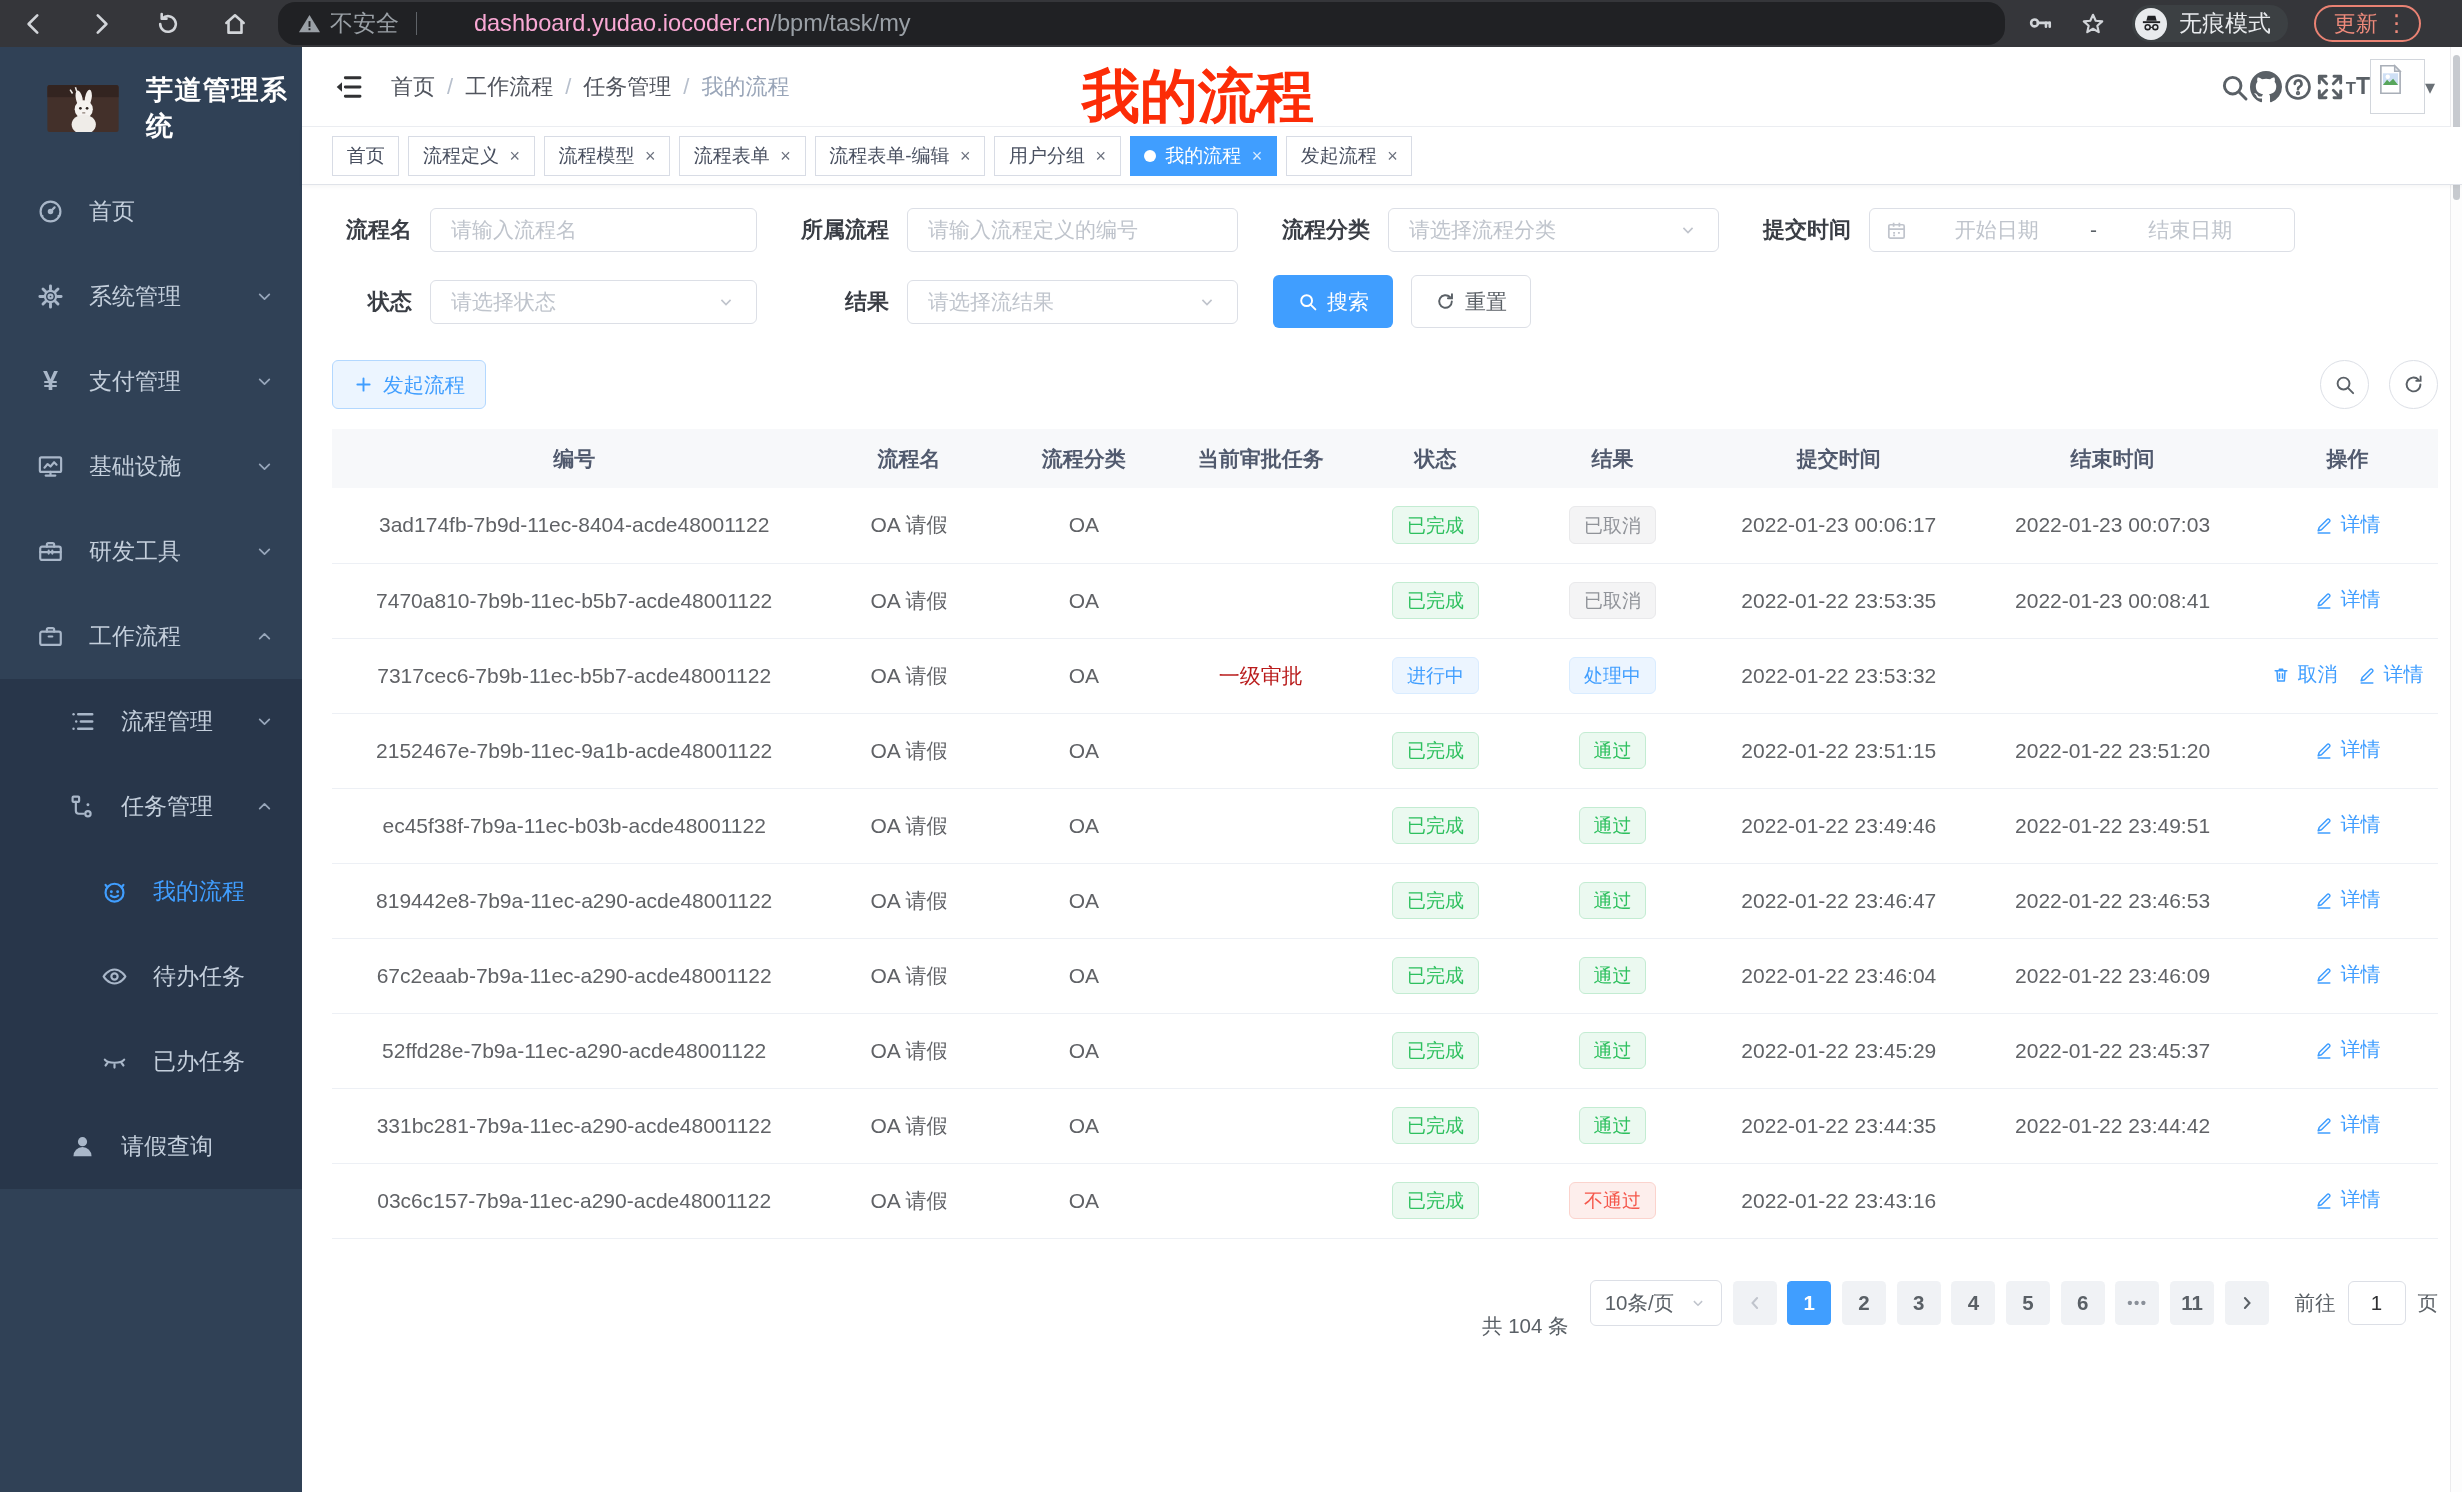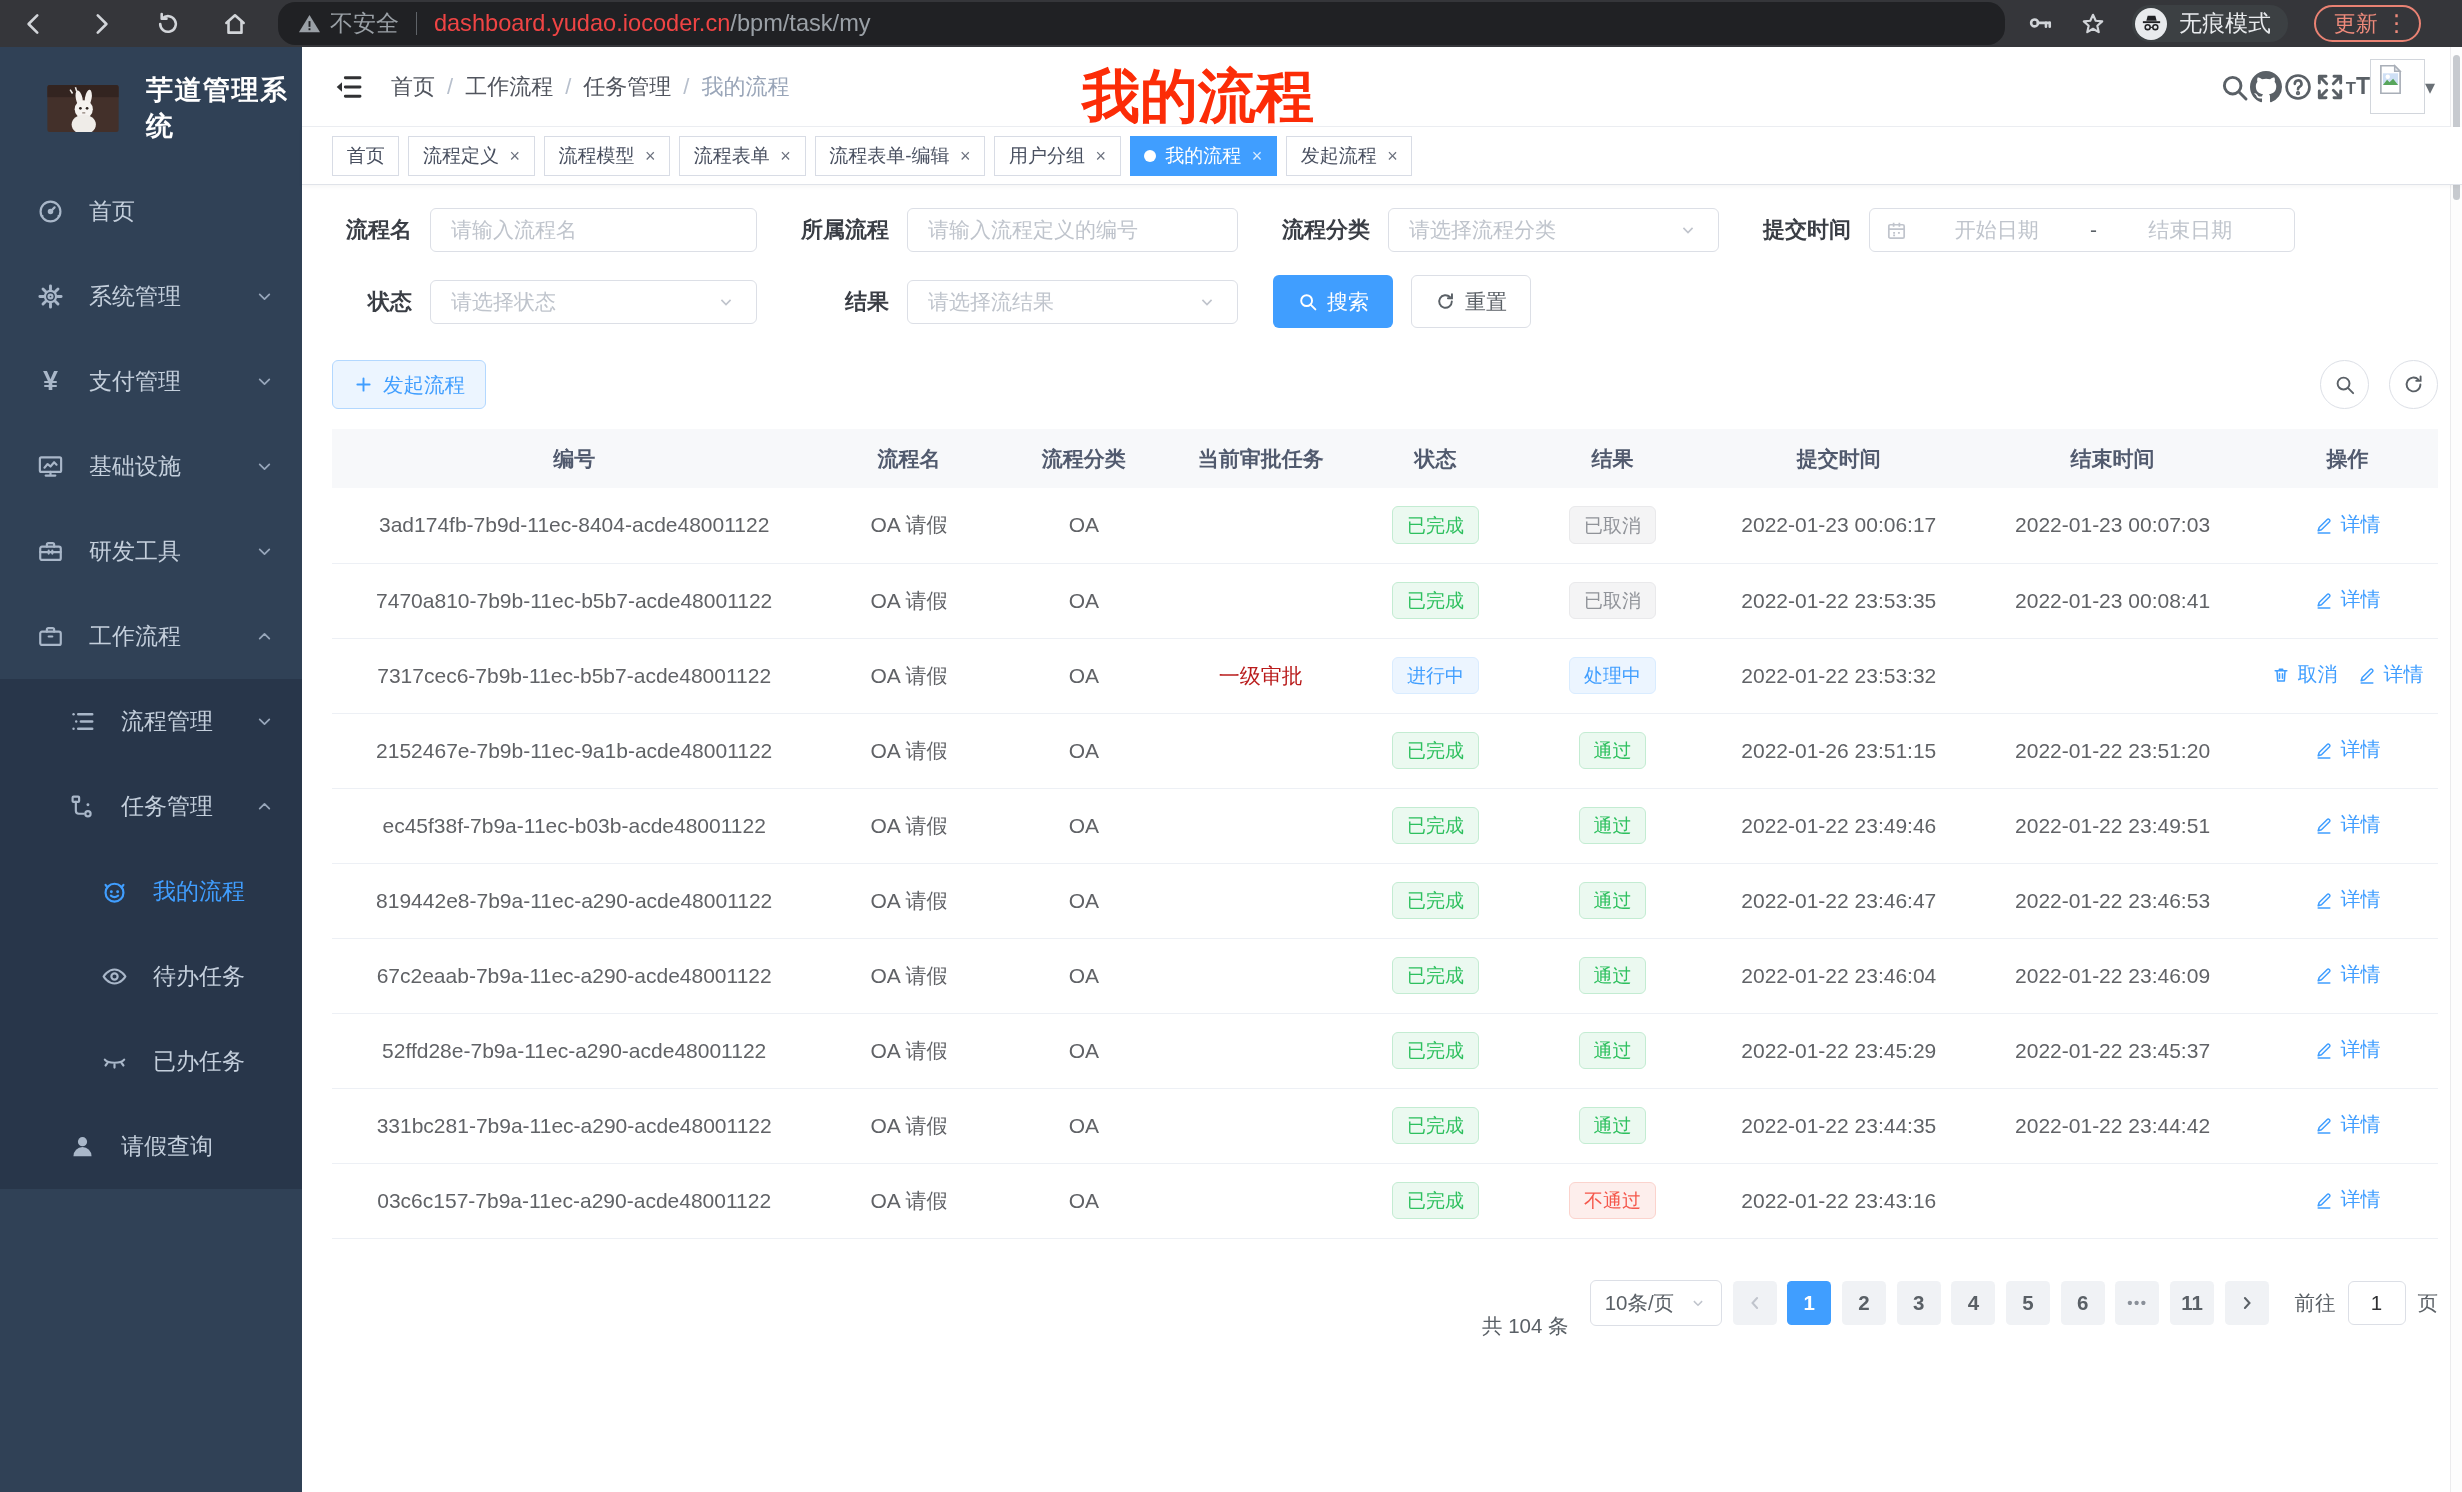--- a/index.html
+++ b/index.html
@@ -9,21 +9,21 @@
 
   
   .browser-bar { height:47px; background:#35363a; display:flex; align-items:center; color:#dee1e6; padding:0 12px 0 20px; }
   .bnav { display:flex; align-items:center; gap:40px; margin-right:30px; }
   .bicon { width:27px; height:27px; display:flex; align-items:center; justify-content:center; color:#d2d5d9; }
   .bicon svg { width:26px; height:26px; }
   .url-pill { flex:0 0 auto; width:1727px; height:43px; background:#202124; border-radius:17.5px; display:flex; align-items:center; padding:0 20px; }
   .url-warn { color:#9aa0a6; display:flex; align-items:center; gap:9px; font-size:23px; }
   .url-warn svg { width:23px; height:23px; }
   .url-div { width:1.5px; height:23px; background:#5f6368; margin:0 16.7px; }
-  .url-host { color:#ef4444; font-size:23.6px; }
+  .url-host { color:#f9a8d4; font-size:23.6px;margin-left:40px; }
   .url-path { color:#9aa0a6; font-size:23.6px; }
   .bright { display:flex; align-items:center; margin-left:21px; gap:26px; }
   .incog { height:37px; background:#3c4043; border-radius:18px; display:flex; align-items:center; gap:12px; padding:3px 16.7px 3px 3px; }
   .incog-circle { width:32px; height:32px; border-radius:50%; background:#e8eaed; color:#202124; display:flex; align-items:center; justify-content:center; }
   .incog-circle svg { width:23px; height:23px; }
   .incog-label { font-size:23px; color:#e8eaed; }
   .update-pill { height:37px; border:2.3px solid #e98273; border-radius:20px; color:#ee8a7b; display:flex; align-items:center; padding:0 9px 0 18px; gap:7.6px; }
   .update-label { font-size:22px; font-weight:400; }
   .update-dots { font-size:23px; letter-spacing:1.5px; }
 
@@ -674,21 +674,21 @@
        </span>
                   </span></td>
   </tr>
   <tr>
     <td>2152467e-7b9b-11ec-9a1b-acde48001122</td>
     <td>OA 请假</td>
     <td>OA</td>
     <td></td>
     <td><span class="badge success">已完成</span></td>
     <td><span class="badge success">通过</span></td>
-    <td>2022-01-26 23:51:15</td>
+    <td>2022-01-22 23:51:15</td>
     <td>2022-01-22 23:51:20</td>
     <td><span class="acts">
                     <span class="link">
          <span style="display:inline-flex;width:20px;height:20px;">
                         <svg viewBox="0 0 24 24" width="20" height="20" fill="none" stroke="currentColor" stroke-width="1.8" stroke-linecap="round" stroke-linejoin="round">
                           <path d="M5 19l1.2-3.9L15.9 5.4a1.6 1.6 0 0 1 2.3 0l.4.4a1.6 1.6 0 0 1 0 2.3L8.9 17.8 5 19z"></path>
                           <path d="M5 21.5h14"></path>
                         </svg>
                       </span>详情
        </span>

